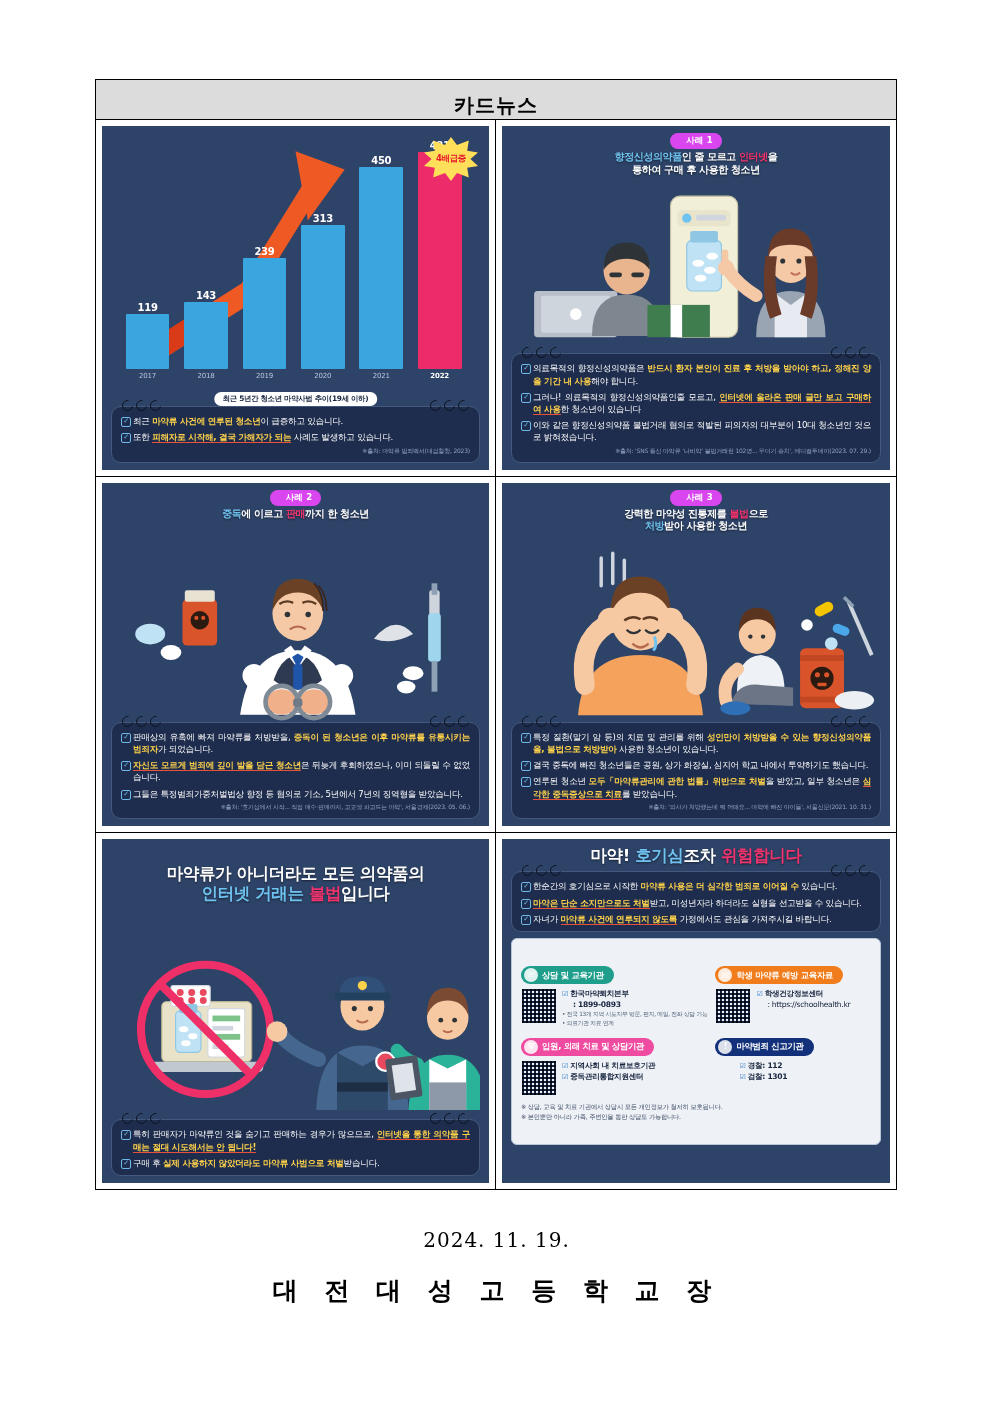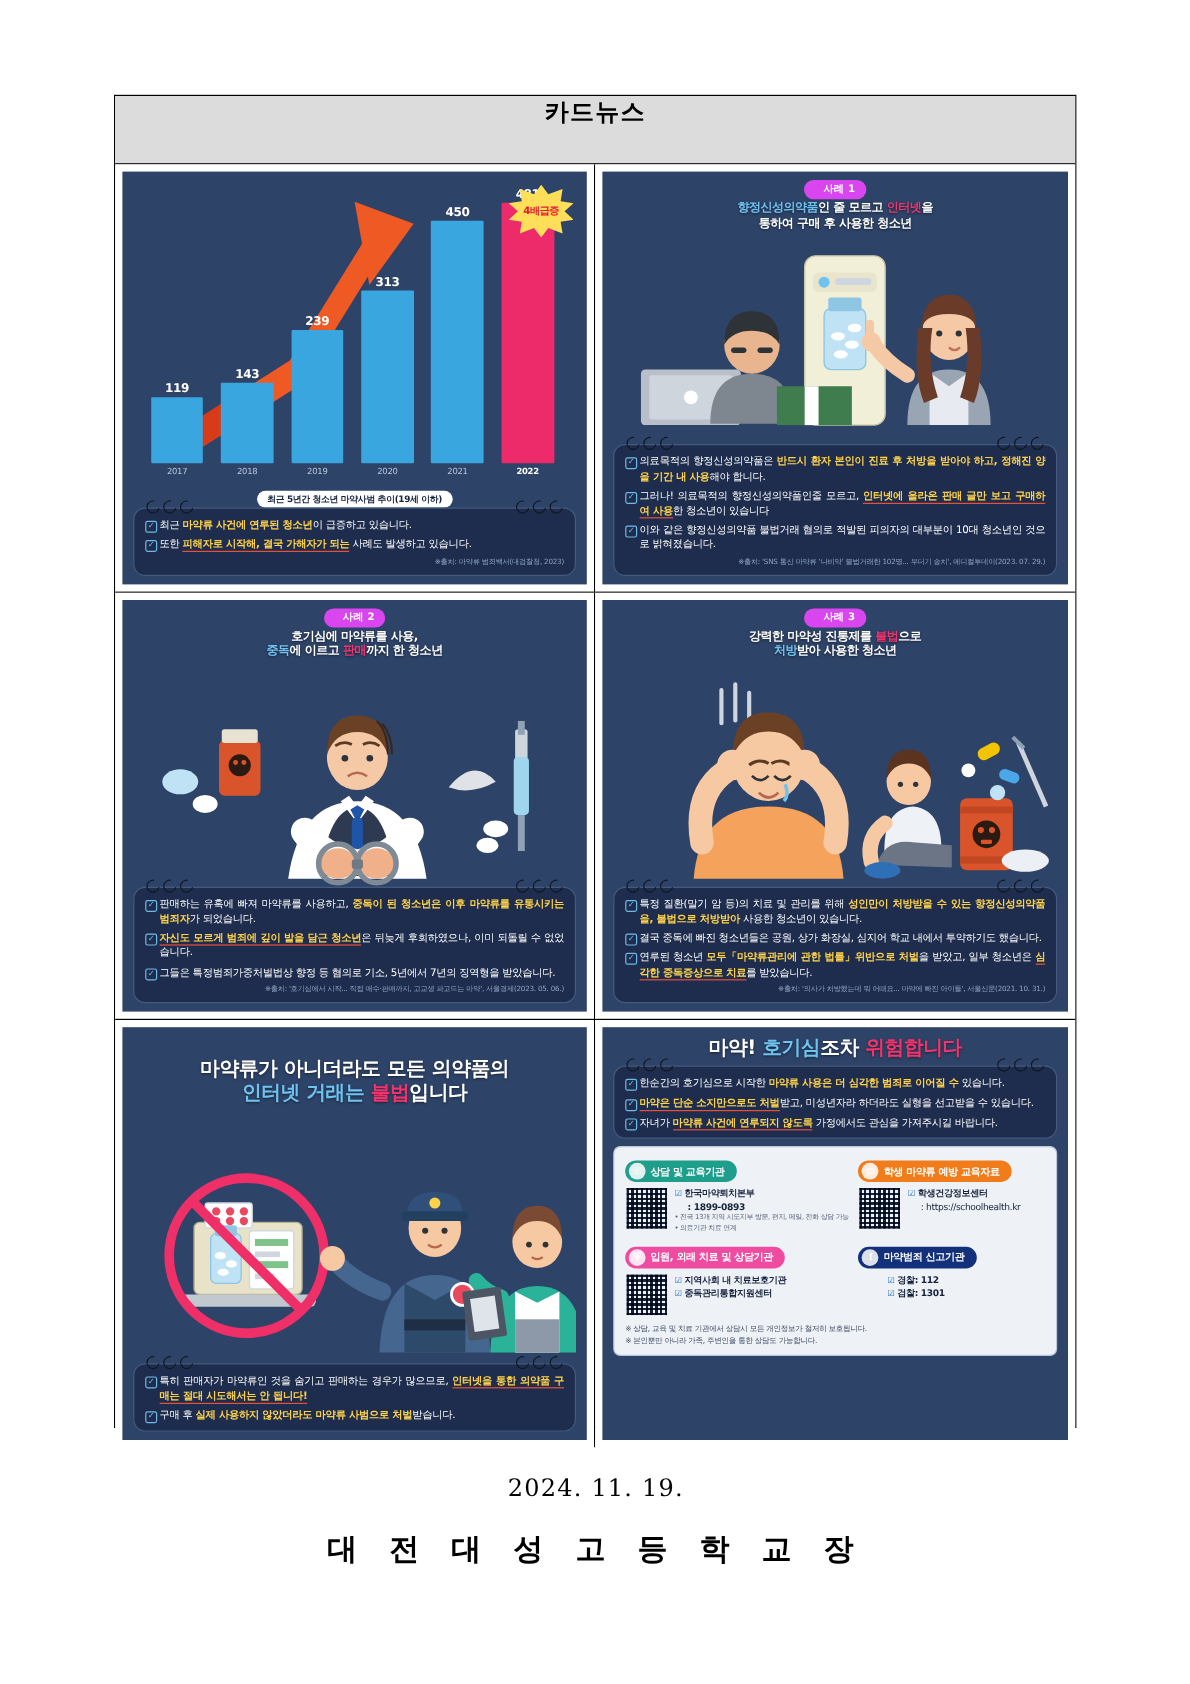--- a/index.html
+++ b/index.html
@@ -16,24 +16,24 @@
   
   .doc-frame {
     position: absolute;
     left: 95px; top: 79px;
     width: 802px; height: 1111px;
     border: 1.5px solid #000;
     box-sizing: border-box;
     background: #fff;
   }
   .doc-title-bar {
-    height: 57px;
+    height: 40px;
     background: #dcdcdc;
     border-bottom: 1.5px solid #000;
-    display: flex; align-items: flex-start; justify-content: center;
+    display: flex; align-items: flex-end; justify-content: center;
     box-sizing: border-box;
   }
   .doc-title-bar .t {
     font-size: 20px; font-weight: bold; color: #000;
     letter-spacing: 1px;
   }
 
   .cards-grid {
     display: grid;
     grid-template-columns: 1fr 1fr;
@@ -197,21 +197,21 @@
     font-size: 7.4px; font-weight: bold;
     padding: 2px 9px; border-radius: 9px;
     white-space: nowrap; letter-spacing: -0.3px;
   }
 
   
   .res-box {
     background: #eef2f7;
     border: 1px solid #b9c6d8;
     border-radius: 6px;
-    padding: 7px 9px;
+    padding: 23px 9px;
     margin-top: 6px;
   }
   .res-grid {
     display: grid; grid-template-columns: 1fr 1fr;
     column-gap: 8px; row-gap: 7px;
   }
   .res-head {
     display: inline-flex; align-items: center; gap: 4px;
     border-radius: 11px;
     padding: 2px 10px 2px 3px;
@@ -436,21 +436,20 @@
       </div>
 
       <div class="card-cell brd-r brd-b">
         <div class="card">
 
           <div class="case-badge">
             <span class="badge-pill">사례 2</span>
           </div>
 
           <div class="headline h2">
-            <div><span>호기심에 마약류를 사용,</span></div>
             <div><span class="hl-sky">중독</span><span>에 이르고 </span><span class="hl-pink">판매</span><span>까지 한 청소년</span></div>
           </div>
 
           <div class="art">
             <svg viewBox="0 0 320 150" width="100%" height="100%" preserveAspectRatio="xMidYMax meet">
 
               <ellipse cx="34" cy="74" rx="13" ry="9" fill="#bfe3f5"></ellipse>
               <ellipse cx="52" cy="90" rx="9" ry="6.5" fill="#ffffff"></ellipse>
               <rect x="62" y="44" width="30" height="40" rx="4" fill="#d9542a"></rect>
               <rect x="64" y="36" width="26" height="10" rx="2" fill="#e8e2d2"></rect>
@@ -497,21 +496,21 @@
                 <i></i>
                 <i></i>
                 <i></i>
               </span>
             <span class="spiral right">
                 <i></i>
                 <i></i>
                 <i></i>
               </span>
             <ul>
-              <li><span class="chk">✓</span><span>판매하는 유혹에 빠져 마약류를 사용하고, </span><span class="em-y">중독이 된 청소년은 이후 마약류를 유통시키는 범죄자</span><span>가 되었습니다.</span></li>
+              <li><span class="chk">✓</span><span>판매상의 유혹에 빠져 마약류를 처방받을, </span><span class="em-y">중독이 된 청소년은 이후 마약류를 유통시키는 범죄자</span><span>가 되었습니다.</span></li>
               <li><span class="chk">✓</span><span class="em-u">자신도 모르게 범죄에 깊이 발을 담근 청소년</span><span>은 뒤늦게 후회하였으나, 이미 되돌릴 수 없었습니다.</span></li>
               <li><span class="chk">✓</span><span>그들은 특정범죄가중처벌법상 향정 등 혐의로 기소, 5년에서 7년의 징역형을 받았습니다.</span></li>
             </ul>
             <div class="src">※출처: '호기심에서 시작... 직접 매수·판매까지, 고교생 파고드는 마약', 서울경제(2023. 05. 06.)</div>
           </div>
 
         </div>
       </div>
 
       <div class="card-cell brd-b">

